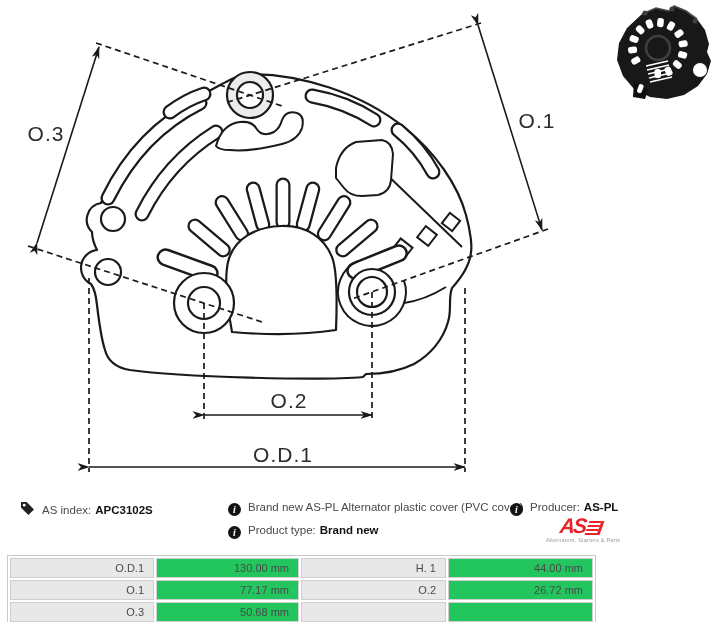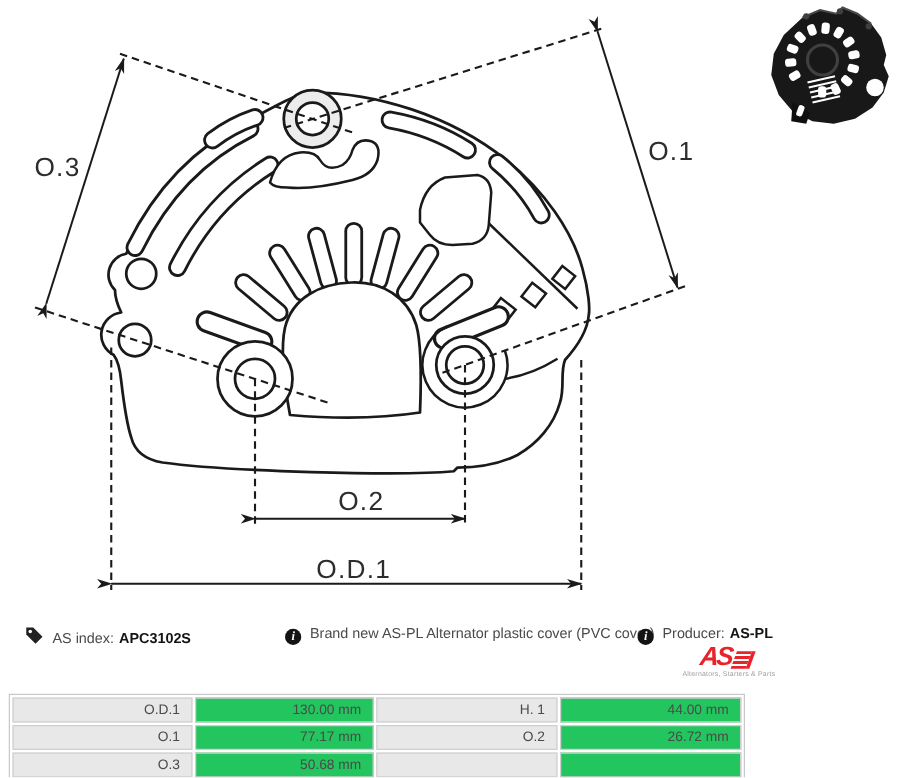--- a/index.html
+++ b/index.html
@@ -241,20 +241,23 @@
           <circle cx="4.2" cy="4.2" r="1.4" fill="#fff"></circle>
         </svg>
     </span><span class="lbl">AS index:</span><span class="b">APC3102S</span>
   </div>
 
 
   <div class="foot-item" style="left:228px;top:501px;">
     <span class="ic info-ic">i</span><span>Brand new AS-PL Alternator plastic cover (PVC cover)</span>
   </div>
 
+  <div class="foot-item" style="left:228px;top:524px;">
+    <span class="ic info-ic">i</span><span class="lbl">Product type:</span><span class="b">Brand new</span>
+  </div>
 
   <div class="foot-item" style="left:510px;top:501px;">
     <span class="ic info-ic">i</span><span class="lbl">Producer:</span><span class="b">AS-PL</span>
   </div>
 
   <div class="aspl-logo">
     <div class="logo-row">
       <span class="logo-as">AS</span>
       <span class="logo-flag"></span>
     </div>

